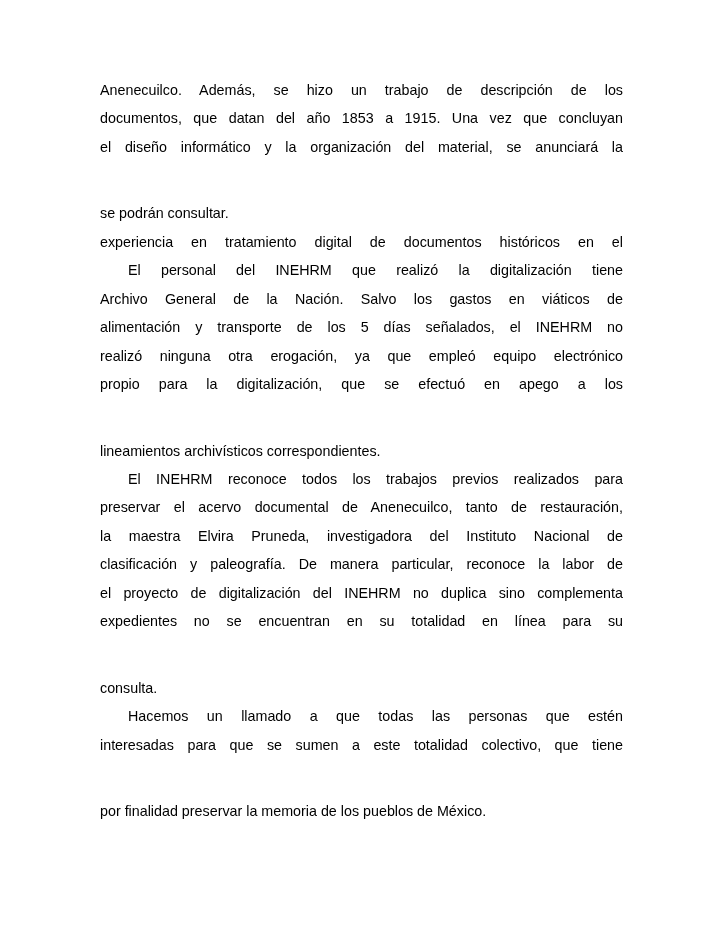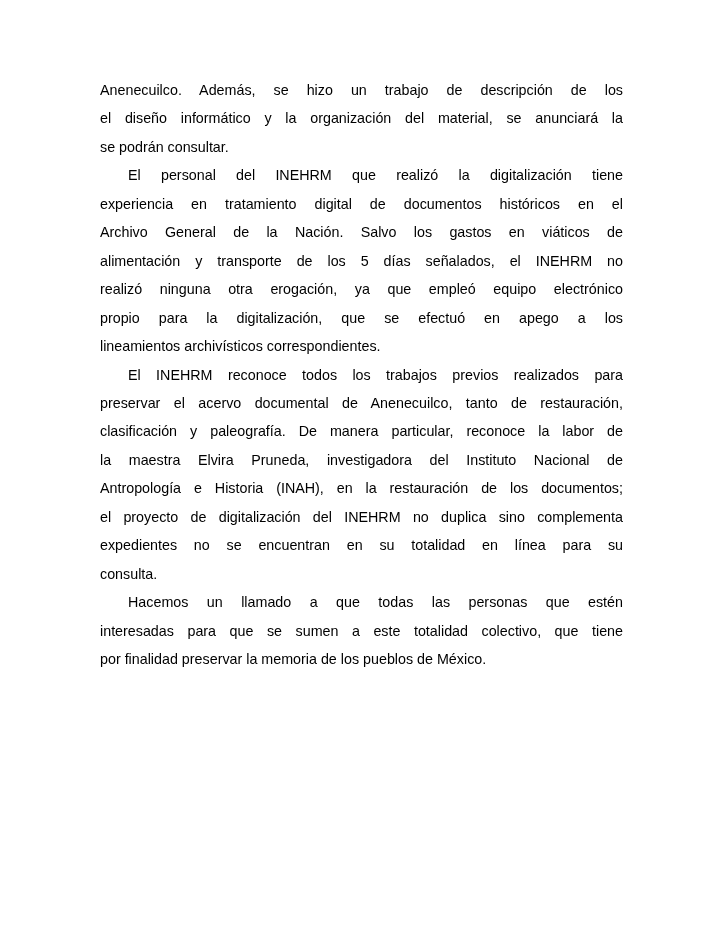--- a/index.html
+++ b/index.html
@@ -30,51 +30,52 @@
     padding: 0;
   }
   .line {
     text-align: justify;
     text-align-last: justify;
     -moz-text-align-last: justify;
     white-space: normal;
   }
   .line.para-end {
     text-align-last: left;
+    margin-top: 38px;
     -moz-text-align-last: left;
   }
   .line.indent {
     text-indent: 28px;
   }
 </style>
 </head>
 <body>
 
 <div class="page">
   <div class="content" id="content">
       <div class="paragraph">
         <div class="line">Anenecuilco. Además, se hizo un trabajo de descripción de los</div>
+        <div class="line">documentos, que datan del año 1853 a 1915. Una vez que concluyan</div>
         <div class="line">el diseño informático y la organización del material, se anunciará la</div>
         <div class="line para-end">se podrán consultar.</div>
       </div>
       <div class="paragraph">
+        <div class="line">experiencia en tratamiento digital de documentos históricos en el</div>
         <div class="line indent">El personal del INEHRM que realizó la digitalización tiene</div>
-        <div class="line">experiencia en tratamiento digital de documentos históricos en el</div>
         <div class="line">Archivo General de la Nación. Salvo los gastos en viáticos de</div>
         <div class="line">alimentación y transporte de los 5 días señalados, el INEHRM no</div>
         <div class="line">realizó ninguna otra erogación, ya que empleó equipo electrónico</div>
         <div class="line">propio para la digitalización, que se efectuó en apego a los</div>
         <div class="line para-end">lineamientos archivísticos correspondientes.</div>
       </div>
       <div class="paragraph">
         <div class="line indent">El INEHRM reconoce todos los trabajos previos realizados para</div>
         <div class="line">preservar el acervo documental de Anenecuilco, tanto de restauración,</div>
+        <div class="line">la maestra Elvira Pruneda, investigadora del Instituto Nacional de</div>
         <div class="line">clasificación y paleografía. De manera particular, reconoce la labor de</div>
-        <div class="line">la maestra Elvira Pruneda, investigadora del Instituto Nacional de</div>
-        <div class="line">Antropología e Historia (INAH), en la restauración de los documentos;</div>
         <div class="line">el proyecto de digitalización del INEHRM no duplica sino complementa</div>
         <div class="line">expedientes no se encuentran en su totalidad en línea para su</div>
         <div class="line para-end">consulta.</div>
       </div>
       <div class="paragraph">
         <div class="line indent">Hacemos un llamado a que todas las personas que estén</div>
         <div class="line">interesadas para que se sumen a este totalidad colectivo, que tiene</div>
         <div class="line para-end">por finalidad preservar la memoria de los pueblos de México.</div>
       </div>
     </div>

